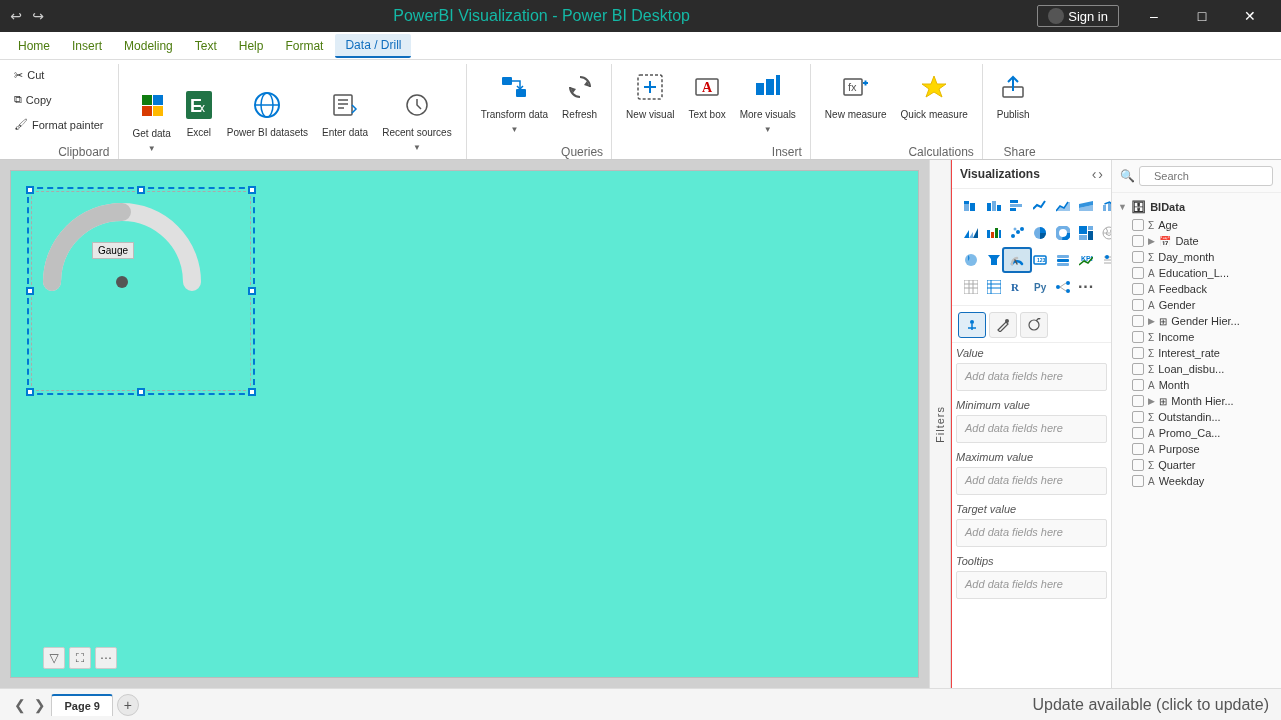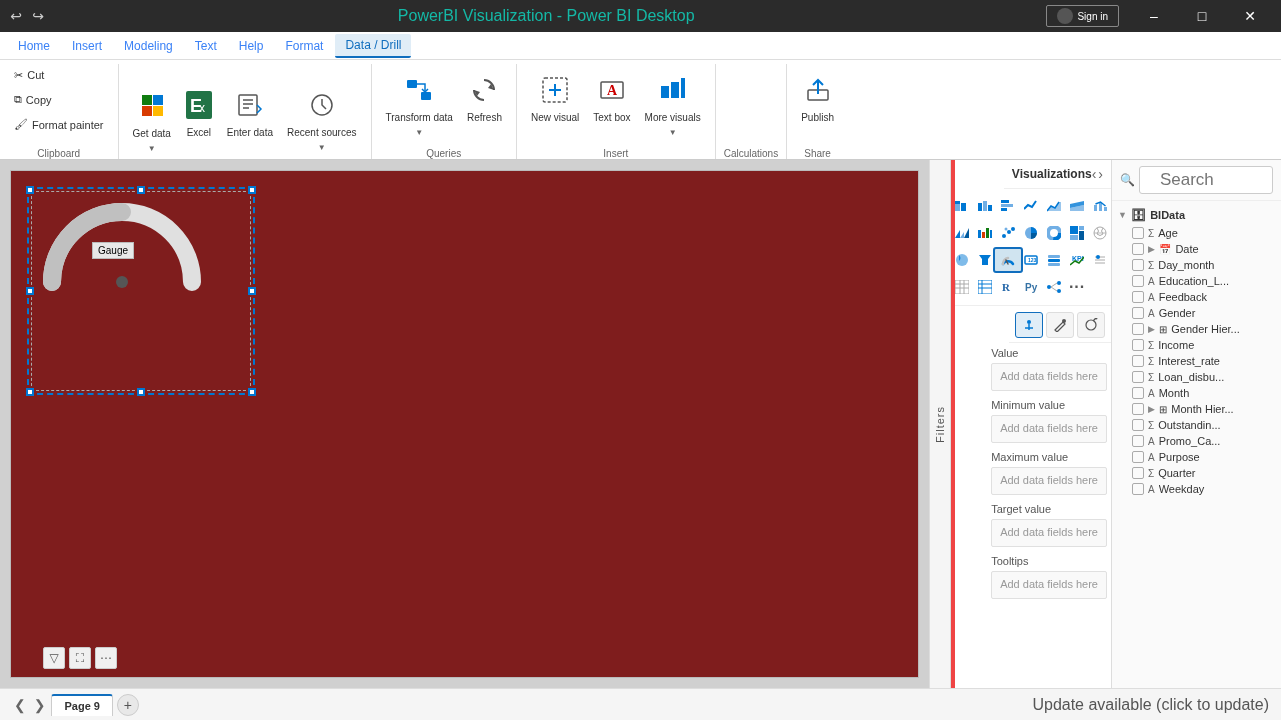--- a/index.html
+++ b/index.html
@@ -13,40 +13,40 @@
       align-items: center;
       justify-content: space-between;
       padding: 0 8px;
       color: #fff;
     }
     .title-bar-left { display: flex; align-items: center; gap: 8px; }
     .title-bar-icons { display: flex; gap: 6px; }
     .title-bar-icon { width: 16px; height: 16px; cursor: pointer; display: flex; align-items: center; justify-content: center; color: #ccc; font-size: 14px; }
     .title-bar-title { font-size: 16px; color: #14b8a6; }
     .title-bar-right { display: flex; align-items: center; gap: 12px; }
-    .signin-btn { background: none; border: 1px solid #888; color: #fff; padding: 2px 10px; font-size: 10px; cursor: pointer; border-radius: 2px; display: flex; align-items: center; gap: 4px; }
+    .signin-btn { background: none; border: 1px solid #888; color: #fff; padding: 2px 10px; font-size: 13px; cursor: pointer; border-radius: 2px; display: flex; align-items: center; gap: 4px; }
     .window-controls { display: flex; gap: 2px; }
     .wc-btn { width: 46px; height: 32px; background: none; border: none; color: #fff; cursor: pointer; font-size: 14px; display: flex; align-items: center; justify-content: center; }
 
     
     .menu-bar {
       background: #fff;
       height: 28px;
       display: flex;
       align-items: center;
       padding: 0 8px;
       border-bottom: 1px solid #ddd;
       gap: 2px;
     }
     .menu-item {
       padding: 4px 10px;
       font-size: 12px;
       cursor: pointer;
       border-radius: 2px;
-      color: #3b82f6;
+      color: #4d7c0f;
     }
     .menu-item.active { background: #e0edf7; color: #106ebe; border-bottom: 2px solid #106ebe; }
 
     
     .ribbon {
       background: #fff;
       border-bottom: 1px solid #ccc;
       display: flex;
       align-items: stretch;
       padding: 4px 8px 0 8px;
@@ -56,23 +56,23 @@
     .ribbon-group {
       display: flex;
       flex-direction: column;
       border-right: 1px solid #ddd;
       padding-right: 8px;
       margin-right: 4px;
       min-width: fit-content;
     }
     .ribbon-group:last-child { border-right: none; }
     .ribbon-group-label {
-      font-size: 10px;
+      font-size: 12px;
       color: #666;
-      text-align: center;
+      text-align: right;
       margin-top: auto;
       padding-top: 4px;
     }
     .ribbon-buttons {
       display: flex;
       align-items: flex-end;
       gap: 2px;
       flex: 1;
     }
     .ribbon-btn {
@@ -126,21 +126,21 @@
     
     .canvas-area {
       flex: 1;
       background: #d0d0d0;
       position: relative;
       display: flex;
       flex-direction: column;
     }
     .canvas {
       flex: 1;
-      background: #7f1d1d;
+      background: #5eead4;
       margin: 10px;
       border: 1px solid #bbb;
       position: relative;
       overflow: hidden;
     }
     .canvas-content {
       width: 100%;
       height: 100%;
       display: flex;
       align-items: center;
@@ -222,22 +222,22 @@
     .fields-search {
       padding: 6px 8px;
       border-bottom: 1px solid #eee;
       display: flex;
       align-items: center;
       gap: 4px;
     }
     .fields-search-input {
       border: 1px solid #ccc;
       border-radius: 3px;
-      padding: 3px 20px;
-      font-size: 17px;
+      padding: 3px 14px;
+      font-size: 11px;
       width: 100%;
       outline: none;
     }
     .fields-tree {
       flex: 1;
       overflow-y: auto;
       padding: 4px 0;
     }
     .tree-group {
       padding: 0;
@@ -401,20 +401,30 @@
           <svg width="26" height="28" viewBox="0 0 26 28">
               <rect x="0" y="0" width="26" height="28" rx="2" fill="#217346"></rect>
               <text x="4" y="21" font-size="18" fill="white" font-weight="bold" font-family="Arial">E</text>
               <text x="13" y="21" font-size="12" fill="white" font-family="Arial">x</text>
             </svg>
         </div>
         <span class="ribbon-btn-label">Excel</span>
       </button>
       <button class="ribbon-btn">
         <div class="ribbon-btn-icon">
+          <svg width="28" height="28" viewBox="0 0 28 28">
+              <circle cx="14" cy="14" r="12" fill="none" stroke="#0078d4" stroke-width="2"></circle>
+              <ellipse cx="14" cy="14" rx="6" ry="12" fill="none" stroke="#0078d4" stroke-width="1.5"></ellipse>
+              <line x1="2" y1="14" x2="26" y2="14" stroke="#0078d4" stroke-width="1.5"></line>
+            </svg>
+        </div>
+        <span class="ribbon-btn-label">Power BI datasets</span>
+      </button>
+      <button class="ribbon-btn">
+        <div class="ribbon-btn-icon">
           <svg width="26" height="28" viewBox="0 0 26 28">
               <rect x="2" y="4" width="18" height="20" rx="1" fill="none" stroke="#555" stroke-width="1.5"></rect>
               <line x1="6" y1="9" x2="16" y2="9" stroke="#555" stroke-width="1.5"></line>
               <line x1="6" y1="13" x2="16" y2="13" stroke="#555" stroke-width="1.5"></line>
               <line x1="6" y1="17" x2="12" y2="17" stroke="#555" stroke-width="1.5"></line>
               <path d="M20 14 L24 18 L20 22" fill="none" stroke="#0078d4" stroke-width="1.5"></path>
             </svg>
         </div>
         <span class="ribbon-btn-label">Enter data</span>
       </button>
@@ -490,20 +500,41 @@
             </svg>
         </div>
         <span class="ribbon-btn-label">More visuals</span>
         <span class="ribbon-dropdown-arrow">▼</span>
       </button>
     </div>
     <div class="ribbon-group-label">Insert</div>
   </div>
 
   <div class="ribbon-group">
+    <div class="ribbon-buttons">
+      <button class="ribbon-btn">
+        <div class="ribbon-btn-icon">
+          <svg width="28" height="28" viewBox="0 0 28 28">
+              <rect x="2" y="6" width="18" height="16" rx="1" fill="none" stroke="#555" stroke-width="1.5"></rect>
+              <text x="6" y="18" font-size="11" fill="#555">fx</text>
+              <line x1="21" y1="10" x2="26" y2="10" stroke="#0078d4" stroke-width="2"></line>
+              <line x1="23.5" y1="7.5" x2="23.5" y2="12.5" stroke="#0078d4" stroke-width="2"></line>
+            </svg>
+        </div>
+        <span class="ribbon-btn-label">New measure</span>
+      </button>
+      <button class="ribbon-btn">
+        <div class="ribbon-btn-icon">
+          <svg width="28" height="28" viewBox="0 0 28 28">
+              <polygon points="14,3 17,11 26,11 19,16 22,24 14,19 6,24 9,16 2,11 11,11" fill="#ffd700" stroke="#e6b800" stroke-width="1"></polygon>
+            </svg>
+        </div>
+        <span class="ribbon-btn-label">Quick measure</span>
+      </button>
+    </div>
     <div class="ribbon-group-label">Calculations</div>
   </div>
 
   <div class="ribbon-group">
     <div class="ribbon-buttons">
       <button class="ribbon-btn">
         <div class="ribbon-btn-icon">
           <svg width="28" height="28" viewBox="0 0 28 28">
               <rect x="4" y="14" width="20" height="10" rx="1" fill="none" stroke="#555" stroke-width="1.5"></rect>
               <line x1="14" y1="4" x2="14" y2="18" stroke="#0078d4" stroke-width="2"></line>
@@ -554,21 +585,21 @@
         <div class="canvas-tool-btn">⛶</div>
         <div class="canvas-tool-btn">⋯</div>
       </div>
     </div>
   </div>
 
   <div style="width:22px;background:#f5f5f5;border-left:1px solid #ddd;border-right:1px solid #ddd;display:flex;align-items:center;justify-content:center;cursor:pointer;">
     <span style="writing-mode:vertical-rl;transform:rotate(180deg);font-size:11px;color:#555;letter-spacing:1px;">Filters</span>
   </div>
 
-  <div style="width:160px;background:#fff;border-left:4px solid #ef4444;display:flex;flex-direction:column;overflow:hidden;align-items:flex-end;">
+  <div style="width:160px;background:#fff;border-left:1px solid #ef4444;display:flex;flex-direction:column;overflow:hidden;">
     <div style="padding:6px 8px;border-bottom:1px solid #eee;display:flex;align-items:center;justify-content:space-between;">
       <span style="font-size:12px;font-weight:600;color:#333;">Visualizations</span>
       <div style="display:flex;gap:2px;">
         <button style="background:none;border:none;cursor:pointer;font-size:14px;color:#666;">‹</button>
         <button style="background:none;border:none;cursor:pointer;font-size:14px;color:#666;">›</button>
       </div>
     </div>
 
     <div style="padding:4px;border-bottom:1px solid #eee;">
 
@@ -782,21 +813,21 @@
       </div>
       <div class="build-tab">
         <svg width="14" height="14" viewBox="0 0 14 14">
             <circle cx="7" cy="7" r="5" fill="none" stroke="#555" stroke-width="1.2"></circle>
             <line x1="9" y1="3" x2="11" y2="1" stroke="#555" stroke-width="1.2"></line>
             <circle cx="12" cy="0" r="1.5" fill="#555"></circle>
           </svg>
       </div>
     </div>
 
-    <div style="flex:1;overflow-y:auto;padding:4px;">
+    <div style="flex:1;overflow-y:auto;padding:4px;font-style:italic;">
       <div class="field-section">
         <div class="field-label">Value</div>
         <div class="field-drop-zone">Add data fields here</div>
       </div>
       <div class="field-section">
         <div class="field-label">Minimum value</div>
         <div class="field-drop-zone">Add data fields here</div>
       </div>
       <div class="field-section">
         <div class="field-label">Maximum value</div>

